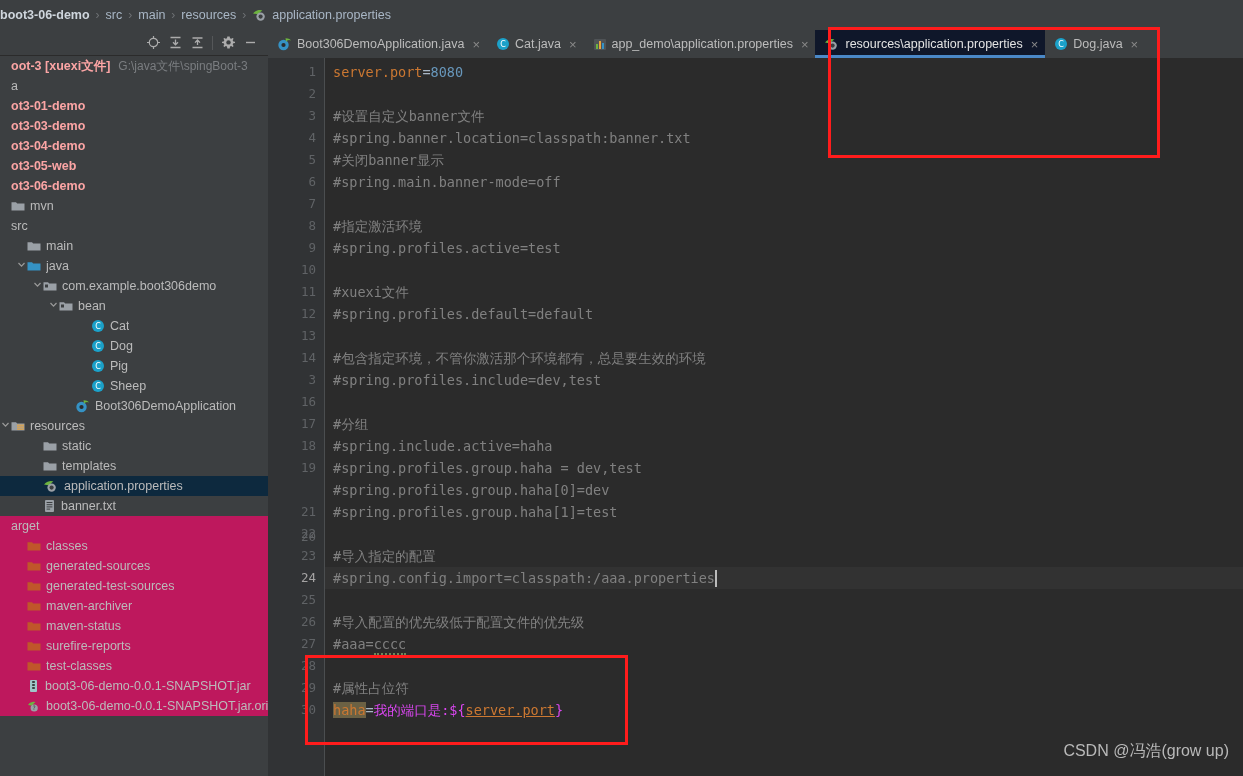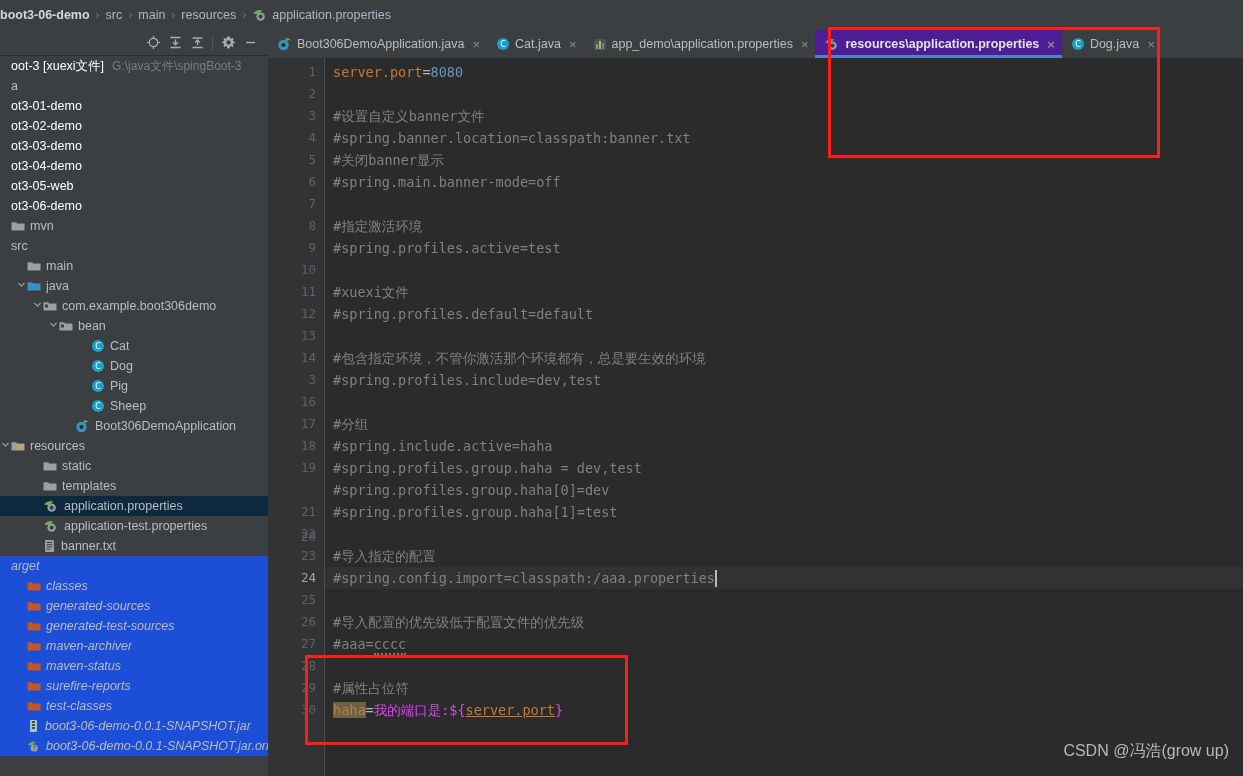--- a/index.html
+++ b/index.html
@@ -86,33 +86,33 @@
     display: flex;
     align-items: center;
     white-space: nowrap;
     font-size: 12.5px;
     color: #bbbbbb;
     padding-left: 0px;
     box-sizing: border-box;
     cursor: default;
   }
   .trow.sel { background: #0d293e; }
-  .trow.excluded { background: #1d4ed8; font-style: italic; }
+  .trow.excluded { background: #be185d; }
   .trow .ind { display: inline-block; }
   .trow .arrow {
     width: 11px;
     display: inline-block;
     color: #9a9a9a;
     font-size: 9px;
     text-align: center;
     flex: none;
   }
   .trow .ico { margin-right: 5px; flex: none; display:flex; align-items:center;}
   .trow .lbl { overflow: hidden; }
-  .trow .lbl.bold { font-weight: normal; color: #ffffff; }
+  .trow .lbl.bold { font-weight: bold; color: #fca5a5; }
   .trow .path { color: #7a7d80; margin-left: 8px; font-size: 12px;}
 
   
   #editor-area {
     position: absolute;
     left: 268px; top: 30px;
     width: 975px; height: 746px;
     background: #2b2b2b;
   }
   #tabbar {
@@ -128,21 +128,21 @@
   .tab {
     display: flex;
     align-items: center;
     padding: 0 7px 0 9px;
     font-size: 12.5px;
     color: #bcbcbc;
     position: relative;
     cursor: pointer;
     background: #3c3f41;
   }
-  .tab.active { background: #4c1d95; color: #e3e3e3; font-weight: bold; }
+  .tab.active { background: #0f172a; color: #e3e3e3; }
   .tab.active::after {
     content: "";
     position: absolute;
     left: 0; right: 0; bottom: 0;
     height: 3px;
     background: #4a88c7;
   }
   .tab .ticon { margin-right: 5px; display: flex; align-items: center; flex:none;}
   .tab .tclose {
     margin-left: 8px;
@@ -328,25 +328,20 @@
         <span class="lbl">a</span>
       </div>
       <div class="trow">
         <span class="ind" style="width: 0px; flex: 0 0 auto;"></span>
         <span class="arrow"></span>
         <span class="lbl bold">ot3-01-demo</span>
       </div>
       <div class="trow">
         <span class="ind" style="width: 0px; flex: 0 0 auto;"></span>
         <span class="arrow"></span>
-        <span class="lbl bold">ot3-02-demo</span>
-      </div>
-      <div class="trow">
-        <span class="ind" style="width: 0px; flex: 0 0 auto;"></span>
-        <span class="arrow"></span>
         <span class="lbl bold">ot3-03-demo</span>
       </div>
       <div class="trow">
         <span class="ind" style="width: 0px; flex: 0 0 auto;"></span>
         <span class="arrow"></span>
         <span class="lbl bold">ot3-04-demo</span>
       </div>
       <div class="trow">
         <span class="ind" style="width: 0px; flex: 0 0 auto;"></span>
         <span class="arrow"></span>
@@ -515,32 +510,20 @@
         <span class="ind" style="width: 32px; flex: 0 0 auto;"></span>
         <span class="arrow"></span>
         <span class="sq ico" style="display: inline-flex; align-items: center;">
           <svg width="16" height="14" viewBox="0 0 16 14">
             <path d="M1 5.4 C4.5 1.4 8.6 1.6 10.4 2.4 C8.2 3.4 7.3 5.2 6.6 6.6 Z" fill="#6db33f"></path>
             <circle cx="8.6" cy="8.6" r="4.2" fill="#9aa0a6"></circle>
             <circle cx="8.6" cy="8.6" r="2.1" fill="#3c3f41"></circle>
           </svg>
         </span>
         <span class="lbl">application.properties</span>
-      </div>
-      <div class="trow">
-        <span class="ind" style="width: 32px; flex: 0 0 auto;"></span>
-        <span class="arrow"></span>
-        <span class="sq ico" style="display: inline-flex; align-items: center;">
-          <svg width="16" height="14" viewBox="0 0 16 14">
-            <path d="M1 5.4 C4.5 1.4 8.6 1.6 10.4 2.4 C8.2 3.4 7.3 5.2 6.6 6.6 Z" fill="#6db33f"></path>
-            <circle cx="8.6" cy="8.6" r="4.2" fill="#9aa0a6"></circle>
-            <circle cx="8.6" cy="8.6" r="2.1" fill="#3c3f41"></circle>
-          </svg>
-        </span>
-        <span class="lbl">application-test.properties</span>
       </div>
       <div class="trow">
         <span class="ind" style="width: 32px; flex: 0 0 auto;"></span>
         <span class="arrow"></span>
         <span class="sq ico" style="display: inline-flex; align-items: center;">
           <svg width="13" height="14" viewBox="0 0 13 14">
             <rect x="2" y="1" width="9" height="12" rx="1" fill="#9aa0a6"></rect>
             <rect x="3.6" y="3" width="5.8" height="1" fill="#3c3f41"></rect>
             <rect x="3.6" y="5.2" width="5.8" height="1" fill="#3c3f41"></rect>
             <rect x="3.6" y="7.4" width="5.8" height="1" fill="#3c3f41"></rect>

